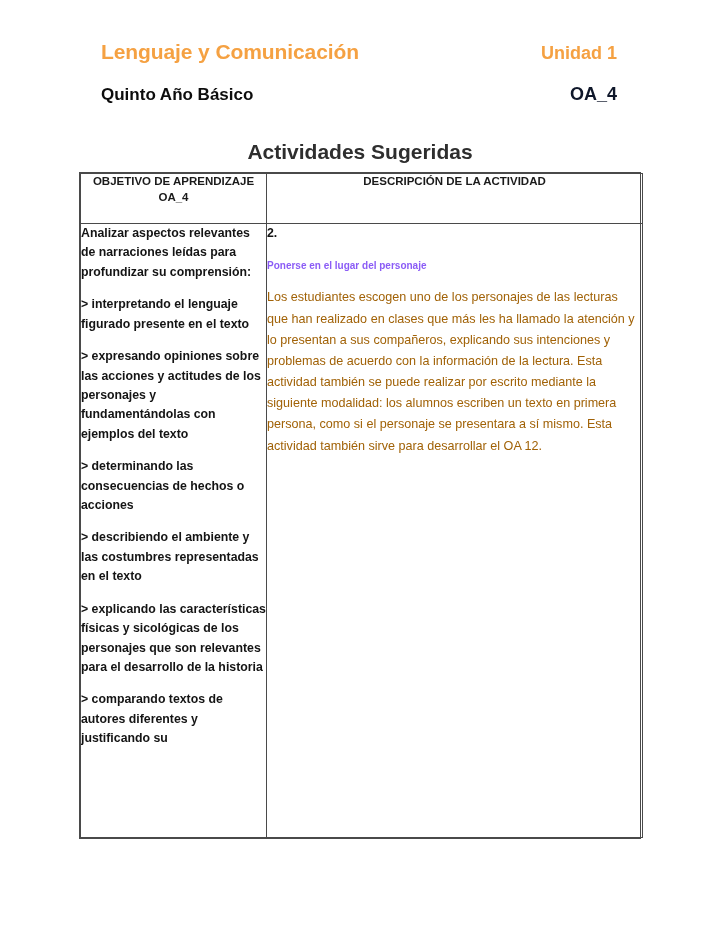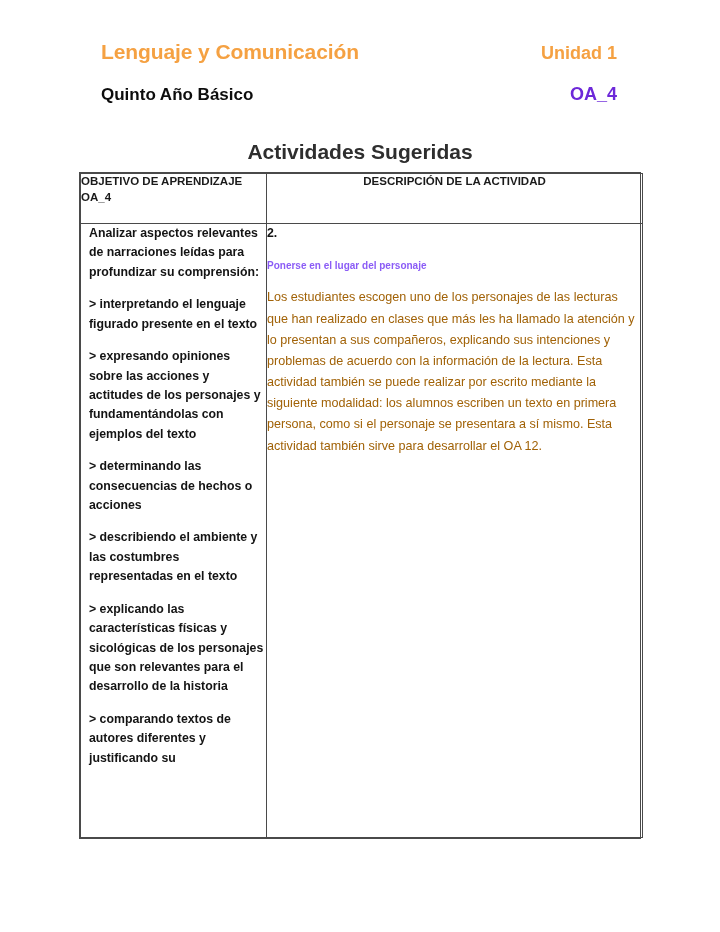--- a/index.html
+++ b/index.html
@@ -63,21 +63,21 @@
   .unit-label {
     font-size: 18px;
     font-weight: bold;
     color: #f5a142;
     white-space: nowrap;
   }
 
   .oa-label {
     font-size: 18px;
     font-weight: bold;
-    color: #6d28d9;
+    color: #0f172a;
     white-space: nowrap;
     text-align: right;
   }
 
   
   .section-title {
     position: absolute;
     left: 79px;
     top: 140px;
     width: 562px;
@@ -119,21 +119,21 @@
     height: 50px;
     padding: 8px 7px 6px 7px;
     font-size: 11.5px;
     font-weight: bold;
     color: #1a1a1a;
     line-height: 1.35;
     vertical-align: top;
   }
 
   .hdr-objective {
-    text-align: left;
+    text-align: center;
   }
 
   .hdr-description {
     text-align: center;
   }
 
   .body-cell {
     padding: 9px 9px 8px 9px;
     vertical-align: top;
     overflow: hidden;
@@ -142,21 +142,20 @@
   
   .objective-text {
     font-size: 12.3px;
     font-weight: bold;
     color: #141414;
     line-height: 1.58;
   }
 
   .objective-text p {
     margin: 0 0 13px 0;
-    padding-left: 8px;
   }
 
   .objective-text p:last-child {
     margin-bottom: 0;
   }
 
   
   .activity-number {
     font-size: 12.3px;
     font-weight: bold;

